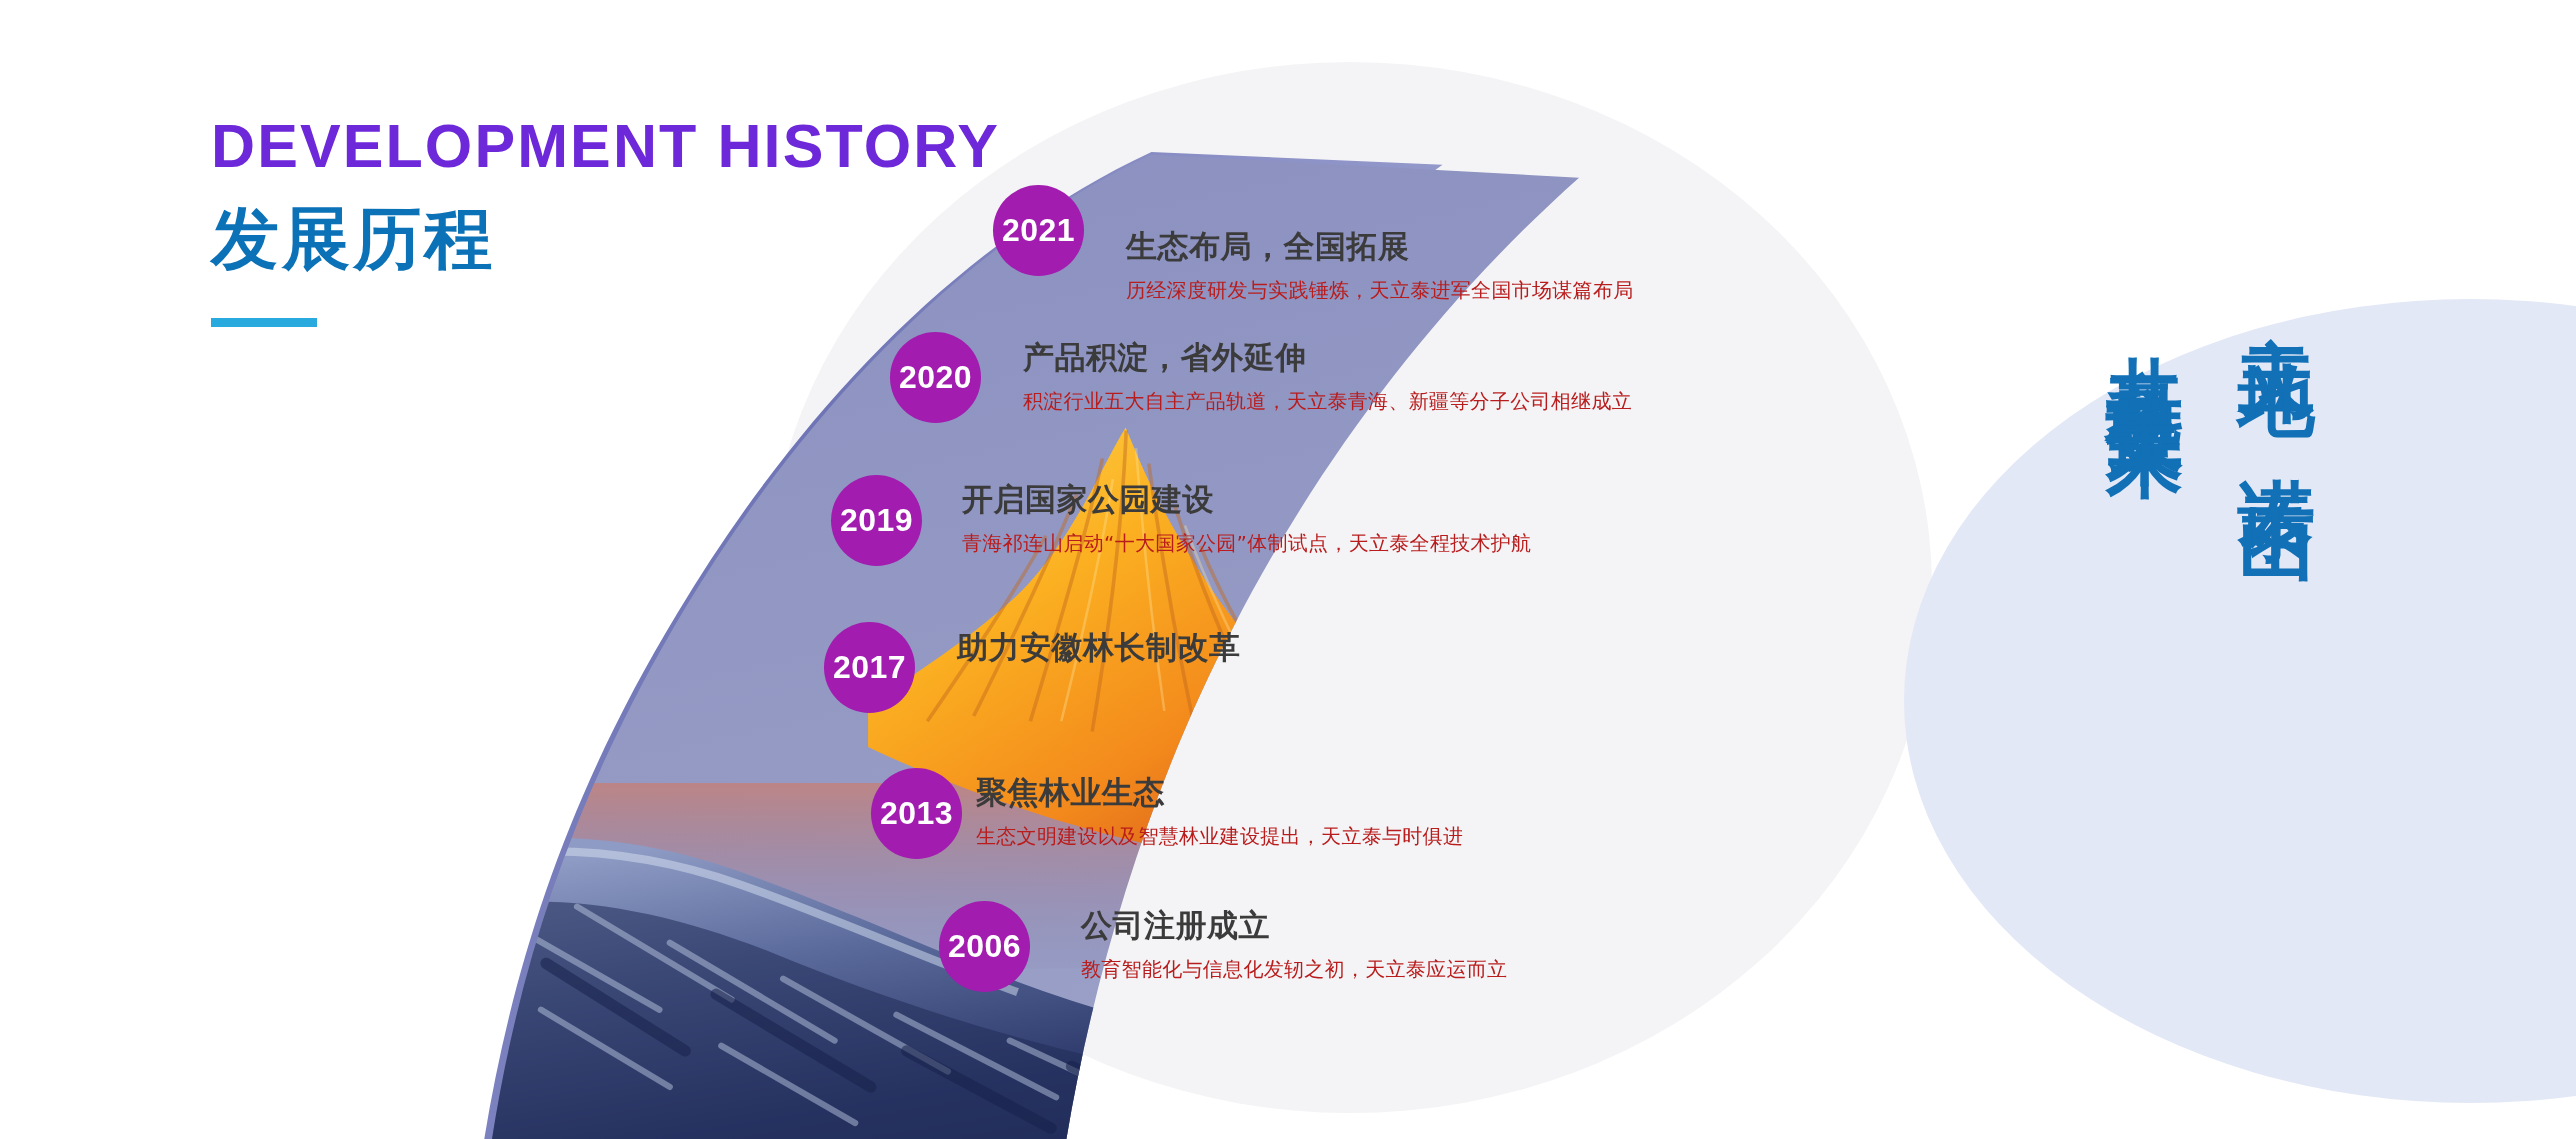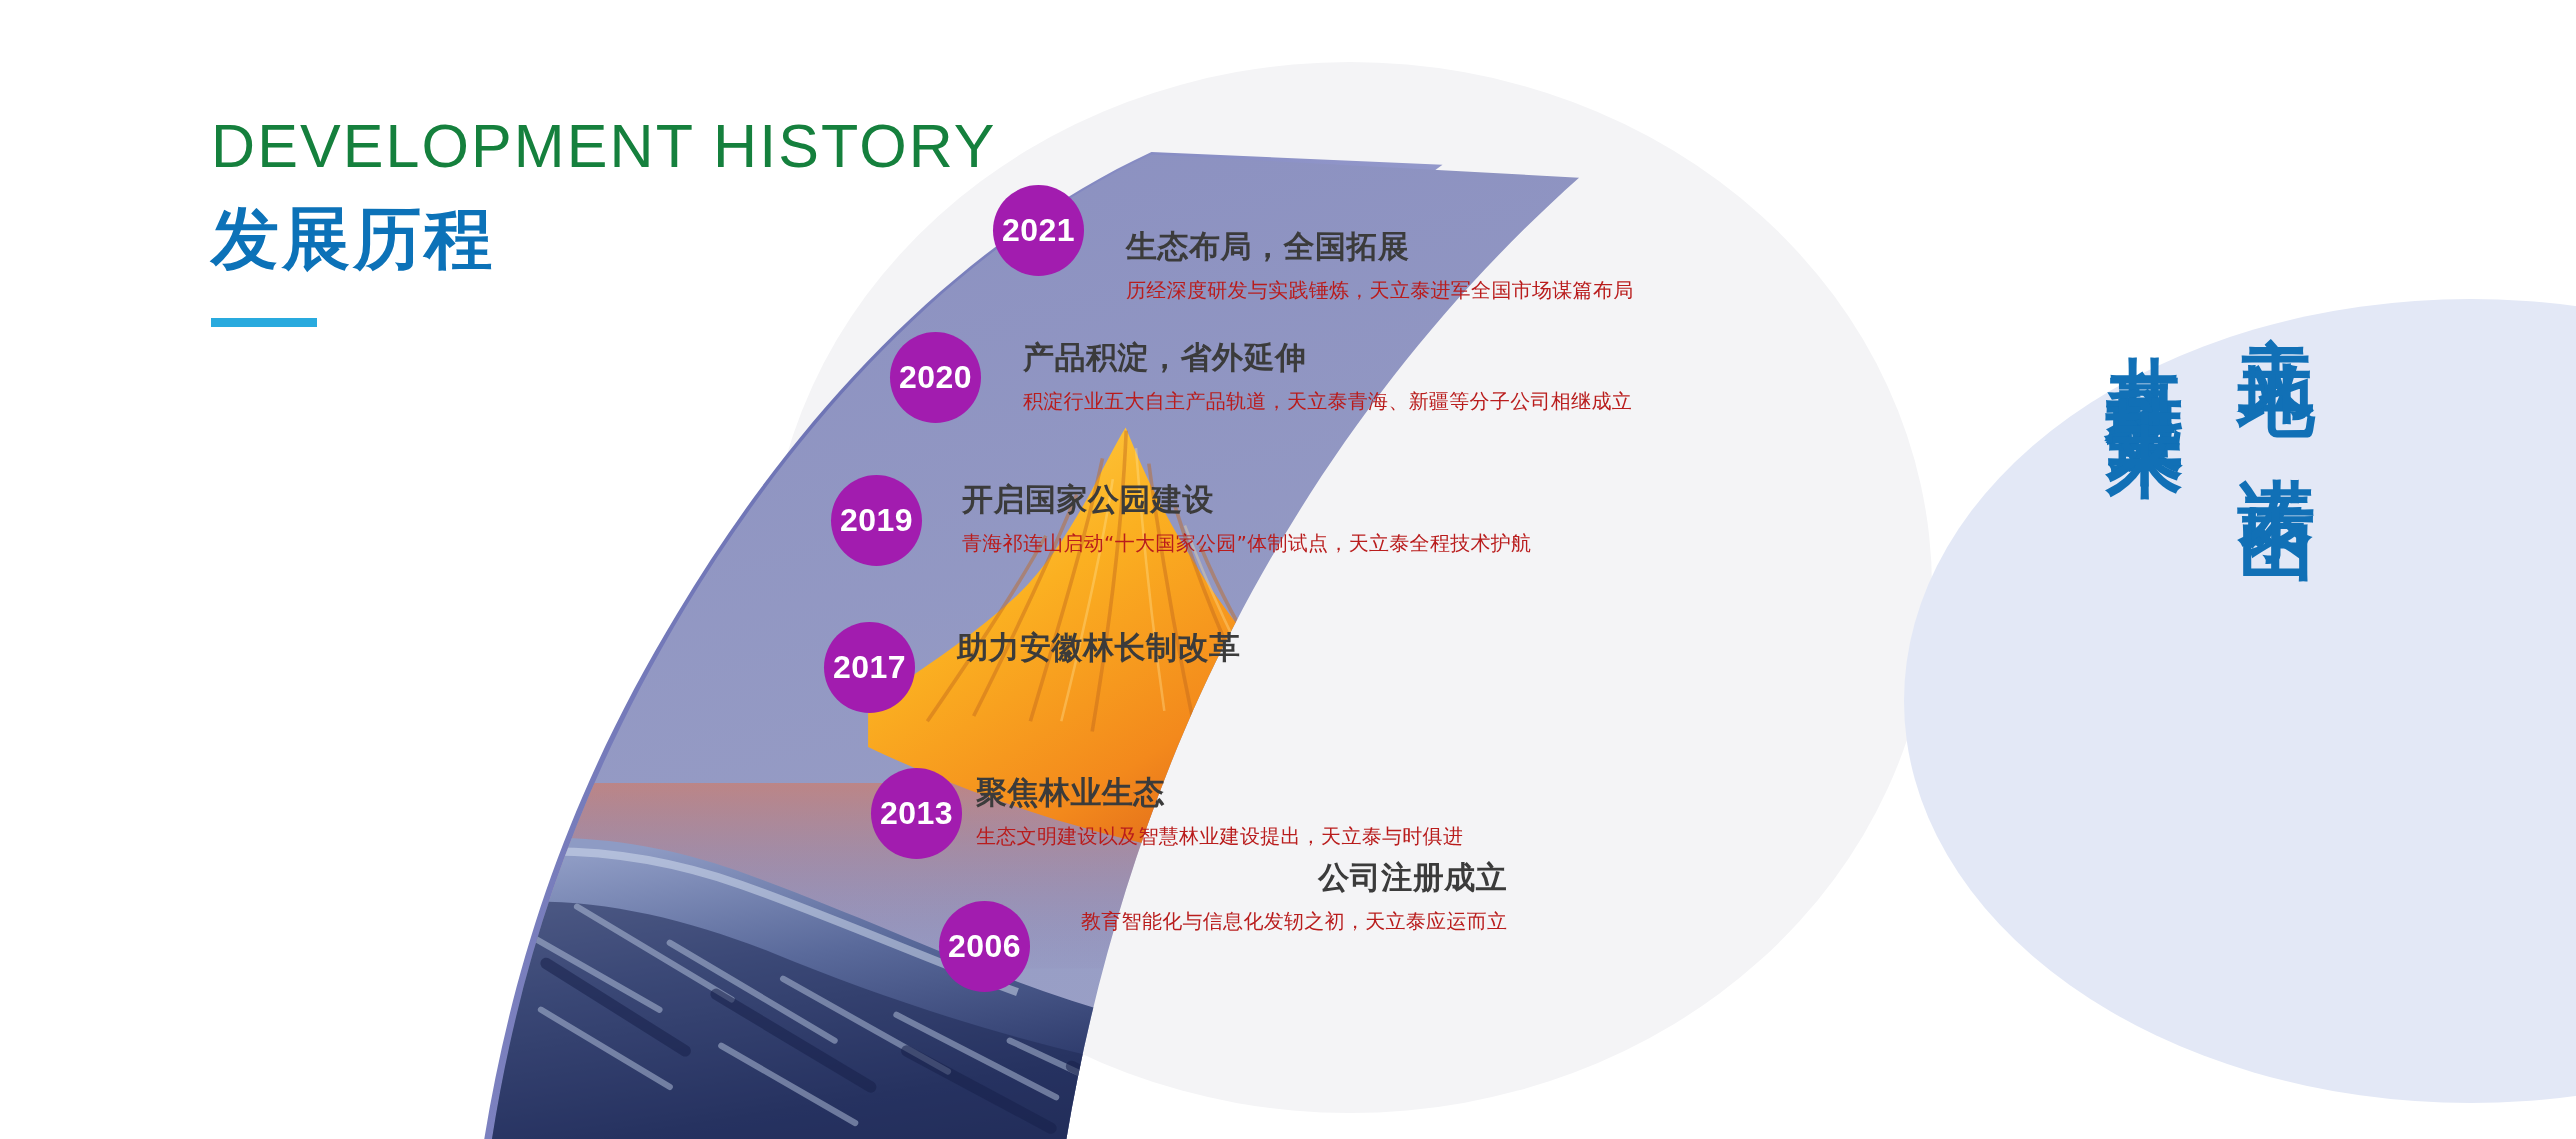--- a/index.html
+++ b/index.html
@@ -31,22 +31,22 @@
 
   
   .fan{
     position:absolute;left:0;top:0;width:2697px;height:1139px;z-index:2;
     pointer-events:none;
   }
 
   
   .head-wrap{position:absolute;left:211px;top:116px;z-index:6;}
   .h-en{
-    font-size:61px;font-weight:normal;letter-spacing:2.1px;
-    color:#15803d;line-height:1;white-space:nowrap;
+    font-size:61px;font-weight:bold;letter-spacing:2.1px;
+    color:#6d28d9;line-height:1;white-space:nowrap;
     font-family:"Liberation Sans","DejaVu Sans",sans-serif;
   }
   .h-cn{
     margin-top:28px;
     font-size:68px;font-weight:bold;letter-spacing:3.1px;
     color:#0C72B8;line-height:1;white-space:nowrap;
     font-family:"DejaVu Sans","Liberation Sans",sans-serif;
   }
   .h-rule{
     margin-top:45px;width:106px;height:8.8px;background:#29AADE;
@@ -274,21 +274,21 @@
     <div class="tl-item">
       <div class="circ" style="left:871px;top:768px;">2013</div>
       <div class="txt" style="left:976px;top:777px;">
         <div class="t-title">聚焦林业生态</div>
         <div class="t-desc">生态文明建设以及智慧林业建设提出，天立泰与时俱进</div>
       </div>
     </div>
 
     <div class="tl-item">
       <div class="circ" style="left:939px;top:901px;">2006</div>
-      <div class="txt" style="left:1081px;top:862px;text-align:right;">
+      <div class="txt" style="left:1081px;top:910px;">
         <div class="t-title">公司注册成立</div>
         <div class="t-desc">教育智能化与信息化发轫之初，天立泰应运而立</div>
       </div>
     </div>
 
   </div>
 
   <div class="slogan">
     <div class="slg-col slg-a">立天地 诺泰山</div>
     <div class="slg-col slg-b">共赢科技未来</div>

